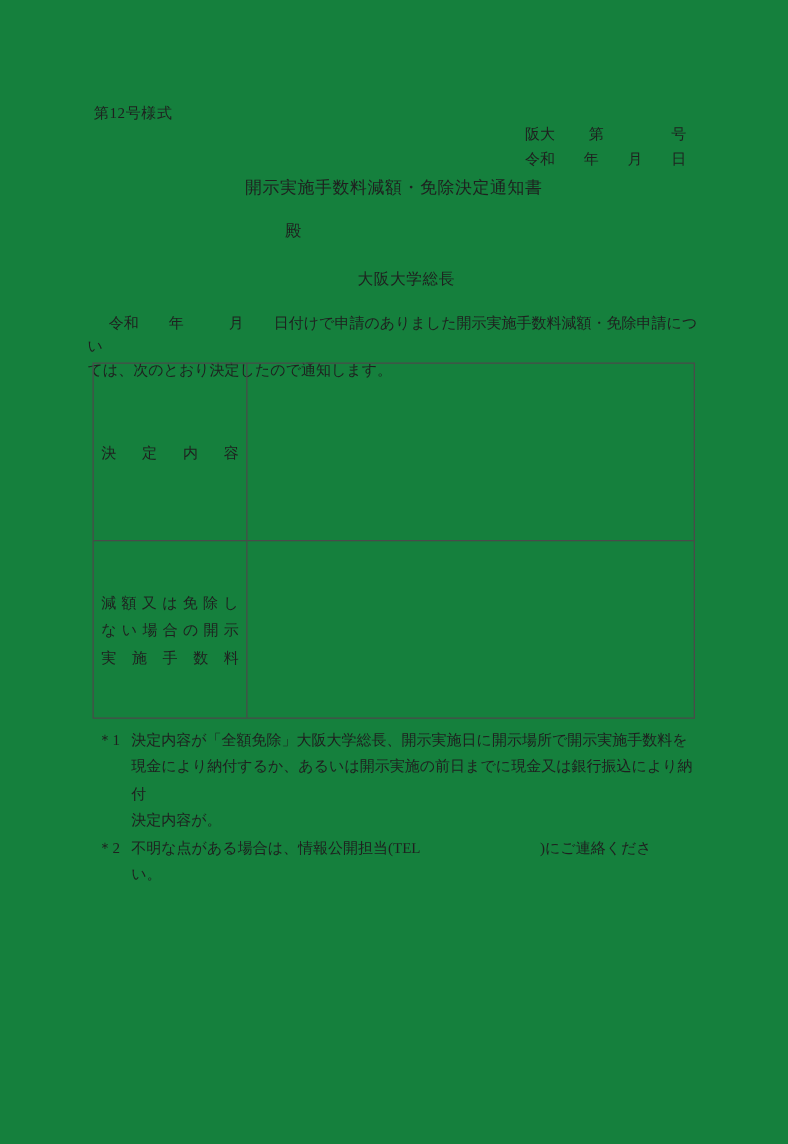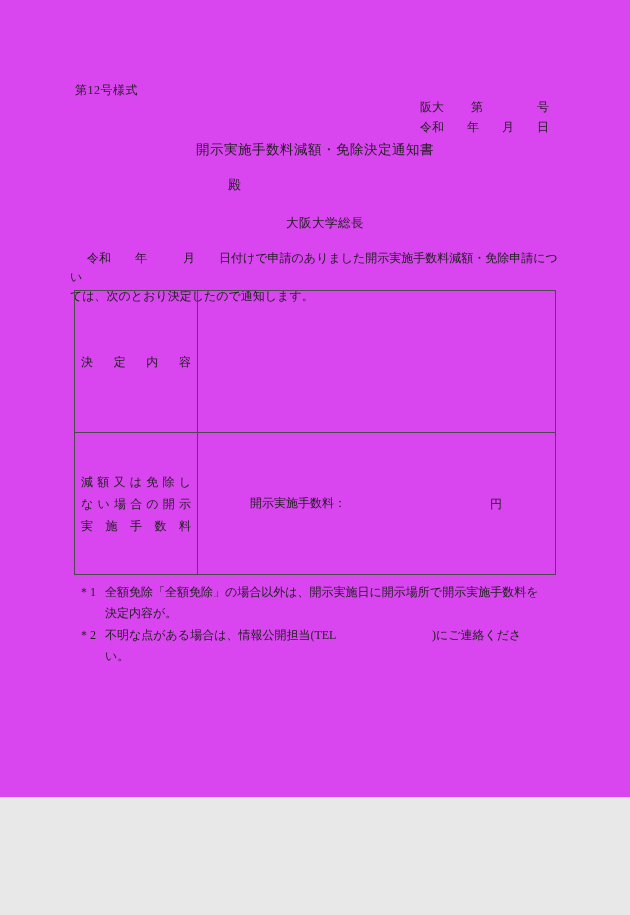--- a/index.html
+++ b/index.html
@@ -1,20 +1,20 @@
 <!DOCTYPE html>
 <html><head>
 <meta charset="utf-8">
 <style>
   html,body { margin:0; padding:0; background:#e8e8e8; }
   .page {
     position:relative;
-    width:630px; height:797px;
+    width:630px; height:915px;
     margin:0 auto;
-    background:#d946ef;
+    background:#15803d;
     font-family:"Liberation Serif","DejaVu Serif",serif;
     color:#1f1f1f;
     font-size:12px;
     overflow:hidden;
   }
   .abs { position:absolute; }
   .form-number { left:75px; top:82px; letter-spacing:0.5px; }
   .doc-number-line { left:420px; top:99px; width:129px; display:flex; justify-content:space-between; }
   .date-line { left:420px; top:119px; width:129px; display:flex; justify-content:space-between; }
   .doc-title { left:0; top:141px; width:630px; text-align:center; font-size:13.5px; letter-spacing:0.5px; }
@@ -114,31 +114,28 @@
             <span>示</span>
           </div>
         <div class="justify-chars">
             <span>実</span>
             <span>施</span>
             <span>手</span>
             <span>数</span>
             <span>料</span>
           </div>
       </div>
-      <div class="t-content">
-        <span class="fee-label">開示実施手数料：</span>
-        <span class="fee-unit">円</span>
-      </div>
     </div>
   </div>
 
   <div class="abs notes">
     <div class="note">
       <span class="note-marker">＊1</span>
-      <div>全額免除「全額免除」の場合以外は、開示実施日に開示場所で開示実施手数料を</div>
+      <div>決定内容が「全額免除」大阪大学総長、開示実施日に開示場所で開示実施手数料を</div>
+      <div>現金により納付するか、あるいは開示実施の前日までに現金又は銀行振込により納付</div>
       <div>決定内容が。</div>
     </div>
     <div class="note">
       <span class="note-marker">＊2</span>
       <div>不明な点がある場合は、情報公開担当(TEL　　　　　　　　)にご連絡くださ</div>
       <div>い。</div>
     </div>
   </div>
 
 </div>

